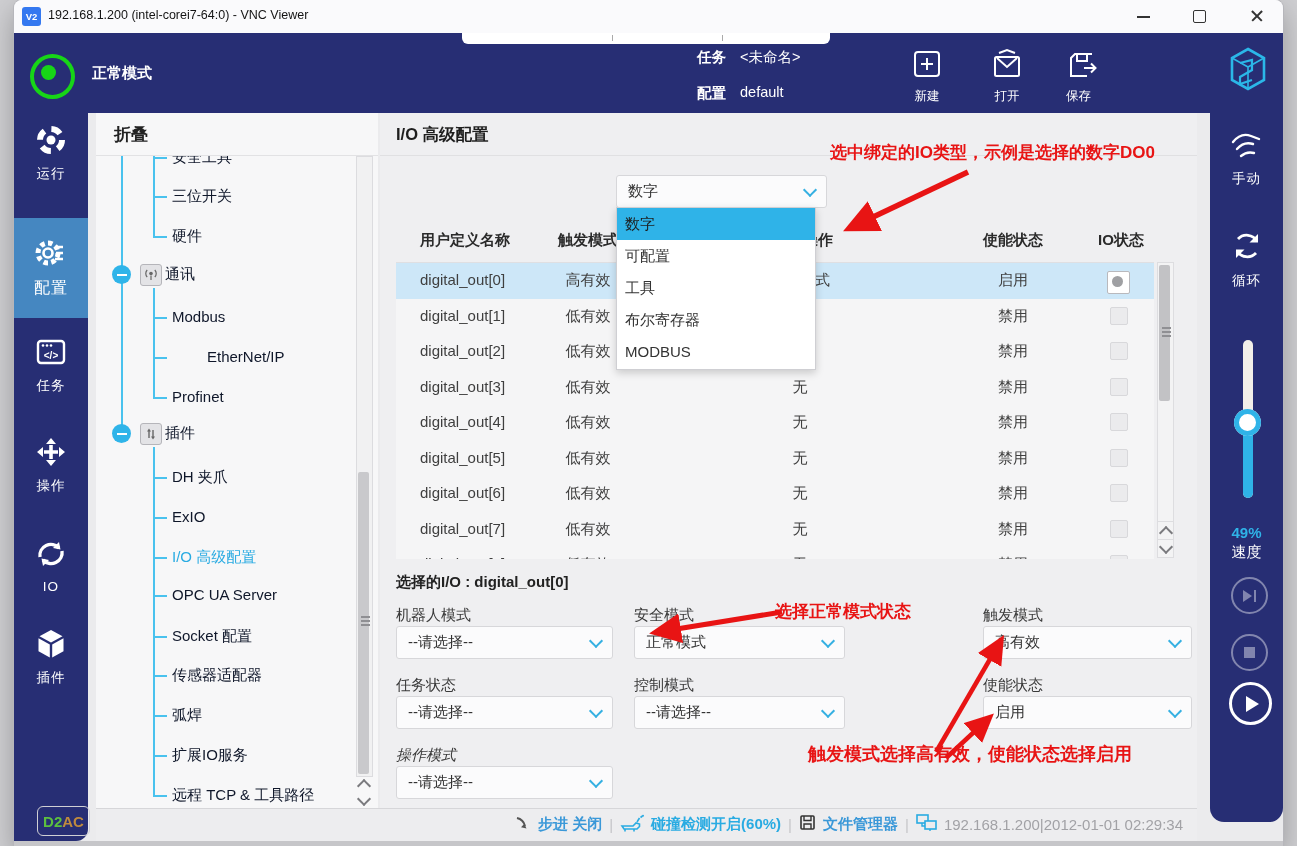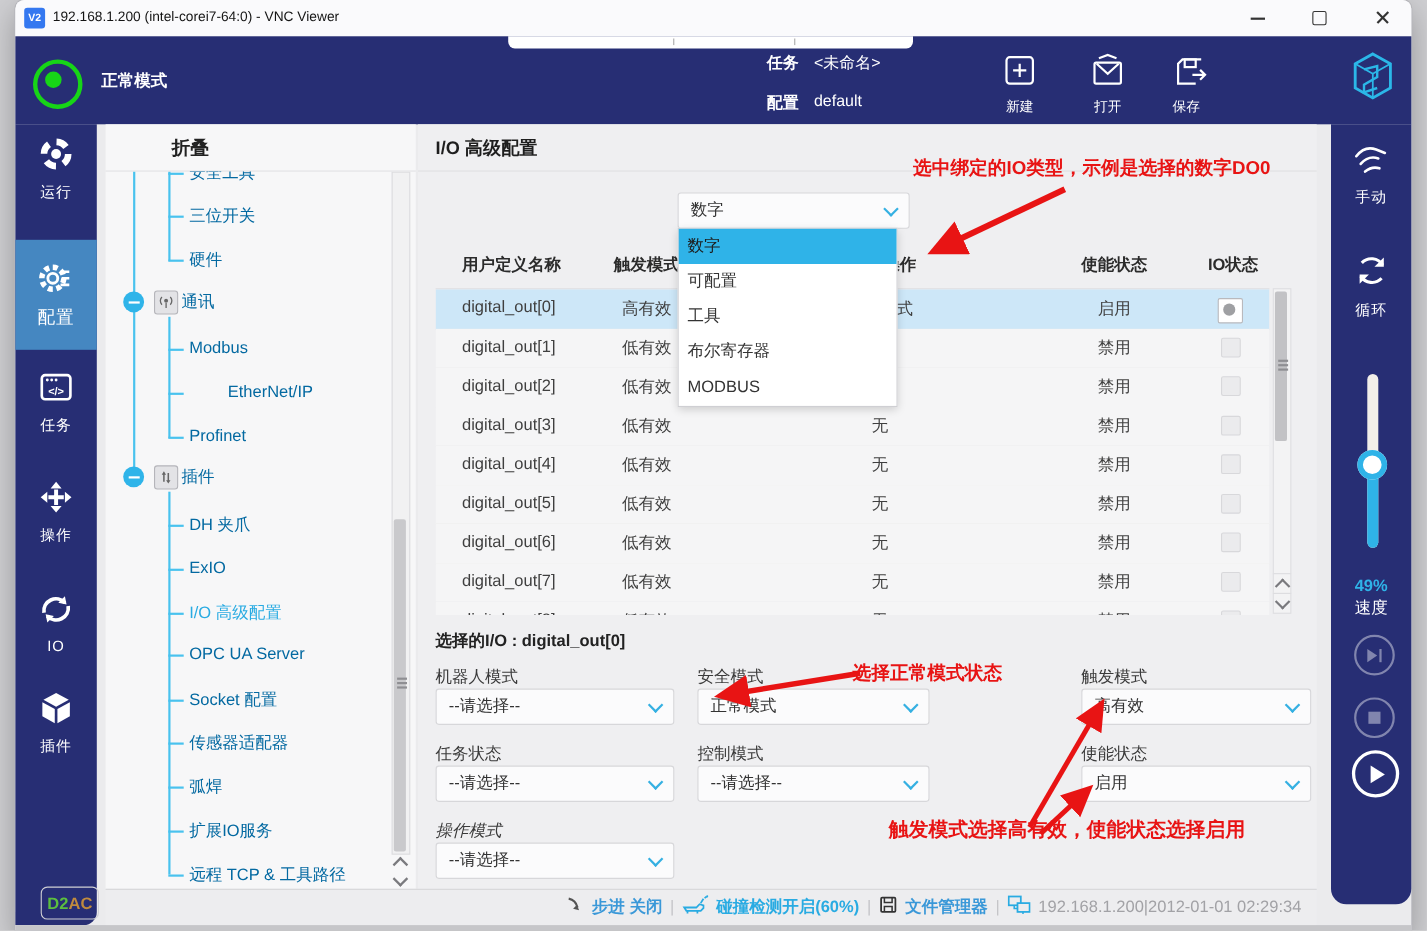--- a/index.html
+++ b/index.html
@@ -21,21 +21,21 @@
   .cen{left:567px;width:100px;text-align:center;}
   .iobox{position:absolute;top:7px;left:711px;width:21px;height:21px;background:#fff;border:1px solid #b9b9bd;border-radius:2px;}
   .iobox i{position:absolute;left:4px;top:4px;width:11px;height:11px;border-radius:50%;background:#9fa0a3;}
   .ioboxe{position:absolute;top:10px;left:714px;width:16px;height:16px;background:#ebebed;border:1px solid #d8d8db;border-radius:2px;}
   .navitem{position:absolute;left:14px;width:74px;display:flex;flex-direction:column;align-items:center;color:#fff;}
   .navitem .nl{font-size:13.5px;margin-top:5px;letter-spacing:1px;}
   .tl{position:absolute;background:#49c2ee;}
   .minus{position:absolute;width:19px;height:19px;border-radius:50%;background:#2fb4e9;}
   .minus i{position:absolute;left:4.5px;top:8.5px;width:10px;height:2px;background:#fff;}
   .nodeicon{position:absolute;width:20px;height:20px;background:#e3e3e6;border:1px solid #b5b5ba;border-radius:3px;display:flex;align-items:center;justify-content:center;}
-  .titem{position:absolute;font-size:15px;color:#0369a1;white-space:nowrap;}
+  .titem{position:absolute;font-size:15px;color:#0f172a;white-space:nowrap;}
   .titem.sel{color:#29abe2;}
   .red{position:absolute;color:#e81414;font-size:17px;font-weight:600;white-space:nowrap;z-index:35;}
   .sbar{position:absolute;display:flex;align-items:center;gap:7px;font-size:15px;font-weight:600;white-space:nowrap;}
   .sep{color:#c5c5c8;font-weight:400;}
   .cbtn{position:absolute;border-radius:50%;display:flex;align-items:center;justify-content:center;}
   .chevu{width:8px;height:8px;border-left:2px solid #7a7a7e;border-top:2px solid #7a7a7e;transform:rotate(45deg);}
   .chevd{width:8px;height:8px;border-right:2px solid #7a7a7e;border-bottom:2px solid #7a7a7e;transform:rotate(45deg);}
   .grip{position:absolute;left:3px;width:9px;height:1.5px;background:#8f8f93;}
 </style>
 </head>
@@ -153,21 +153,21 @@
           <path d="M28.5 10.3l-11.3 6.2v13l11.3-6.3z" fill="#fff"></path>
         </svg></span>
     <span class="nl">插件</span>
   </div>
   <div class="abs" style="left:37px;top:806px;width:51px;height:28px;border:1.5px solid #cfcfd4;border-radius:6px;display:flex;align-items:center;justify-content:center;font-size:15px;font-weight:bold;">
     <span style="color:#5cbf3f;">D2</span>
       <span style="color:#bf8a3e;">AC</span>
   </div>
 
   <div class="abs" style="left:96px;top:113px;width:282px;height:695px;background:#f7f7f8;"></div>
-  <div class="txt" style="left:114px;top:123px;font-size:17px;font-weight:bold;color:#222;margin-left:42px;">折叠</div>
+  <div class="txt" style="left:114px;top:123px;font-size:17px;font-weight:bold;color:#222;">折叠</div>
   <div class="abs" style="left:96px;top:155px;width:282px;height:1px;background:#e2e2e4;"></div>
 
   <div class="abs" style="left:96px;top:156px;width:282px;height:652px;overflow:hidden;">
 
     <div class="tl" style="left:25px;top:0;width:1.5px;height:277px;"></div>
     <div class="tl" style="left:57px;top:0;width:1.5px;height:81px;"></div>
     <div class="tl" style="left:57px;top:1px;width:14px;height:1.5px;"></div>
     <div class="tl" style="left:57px;top:40px;width:14px;height:1.5px;"></div>
     <div class="tl" style="left:57px;top:80px;width:14px;height:1.5px;"></div>
     <div class="tl" style="left:57px;top:132px;width:1.5px;height:110px;"></div>

